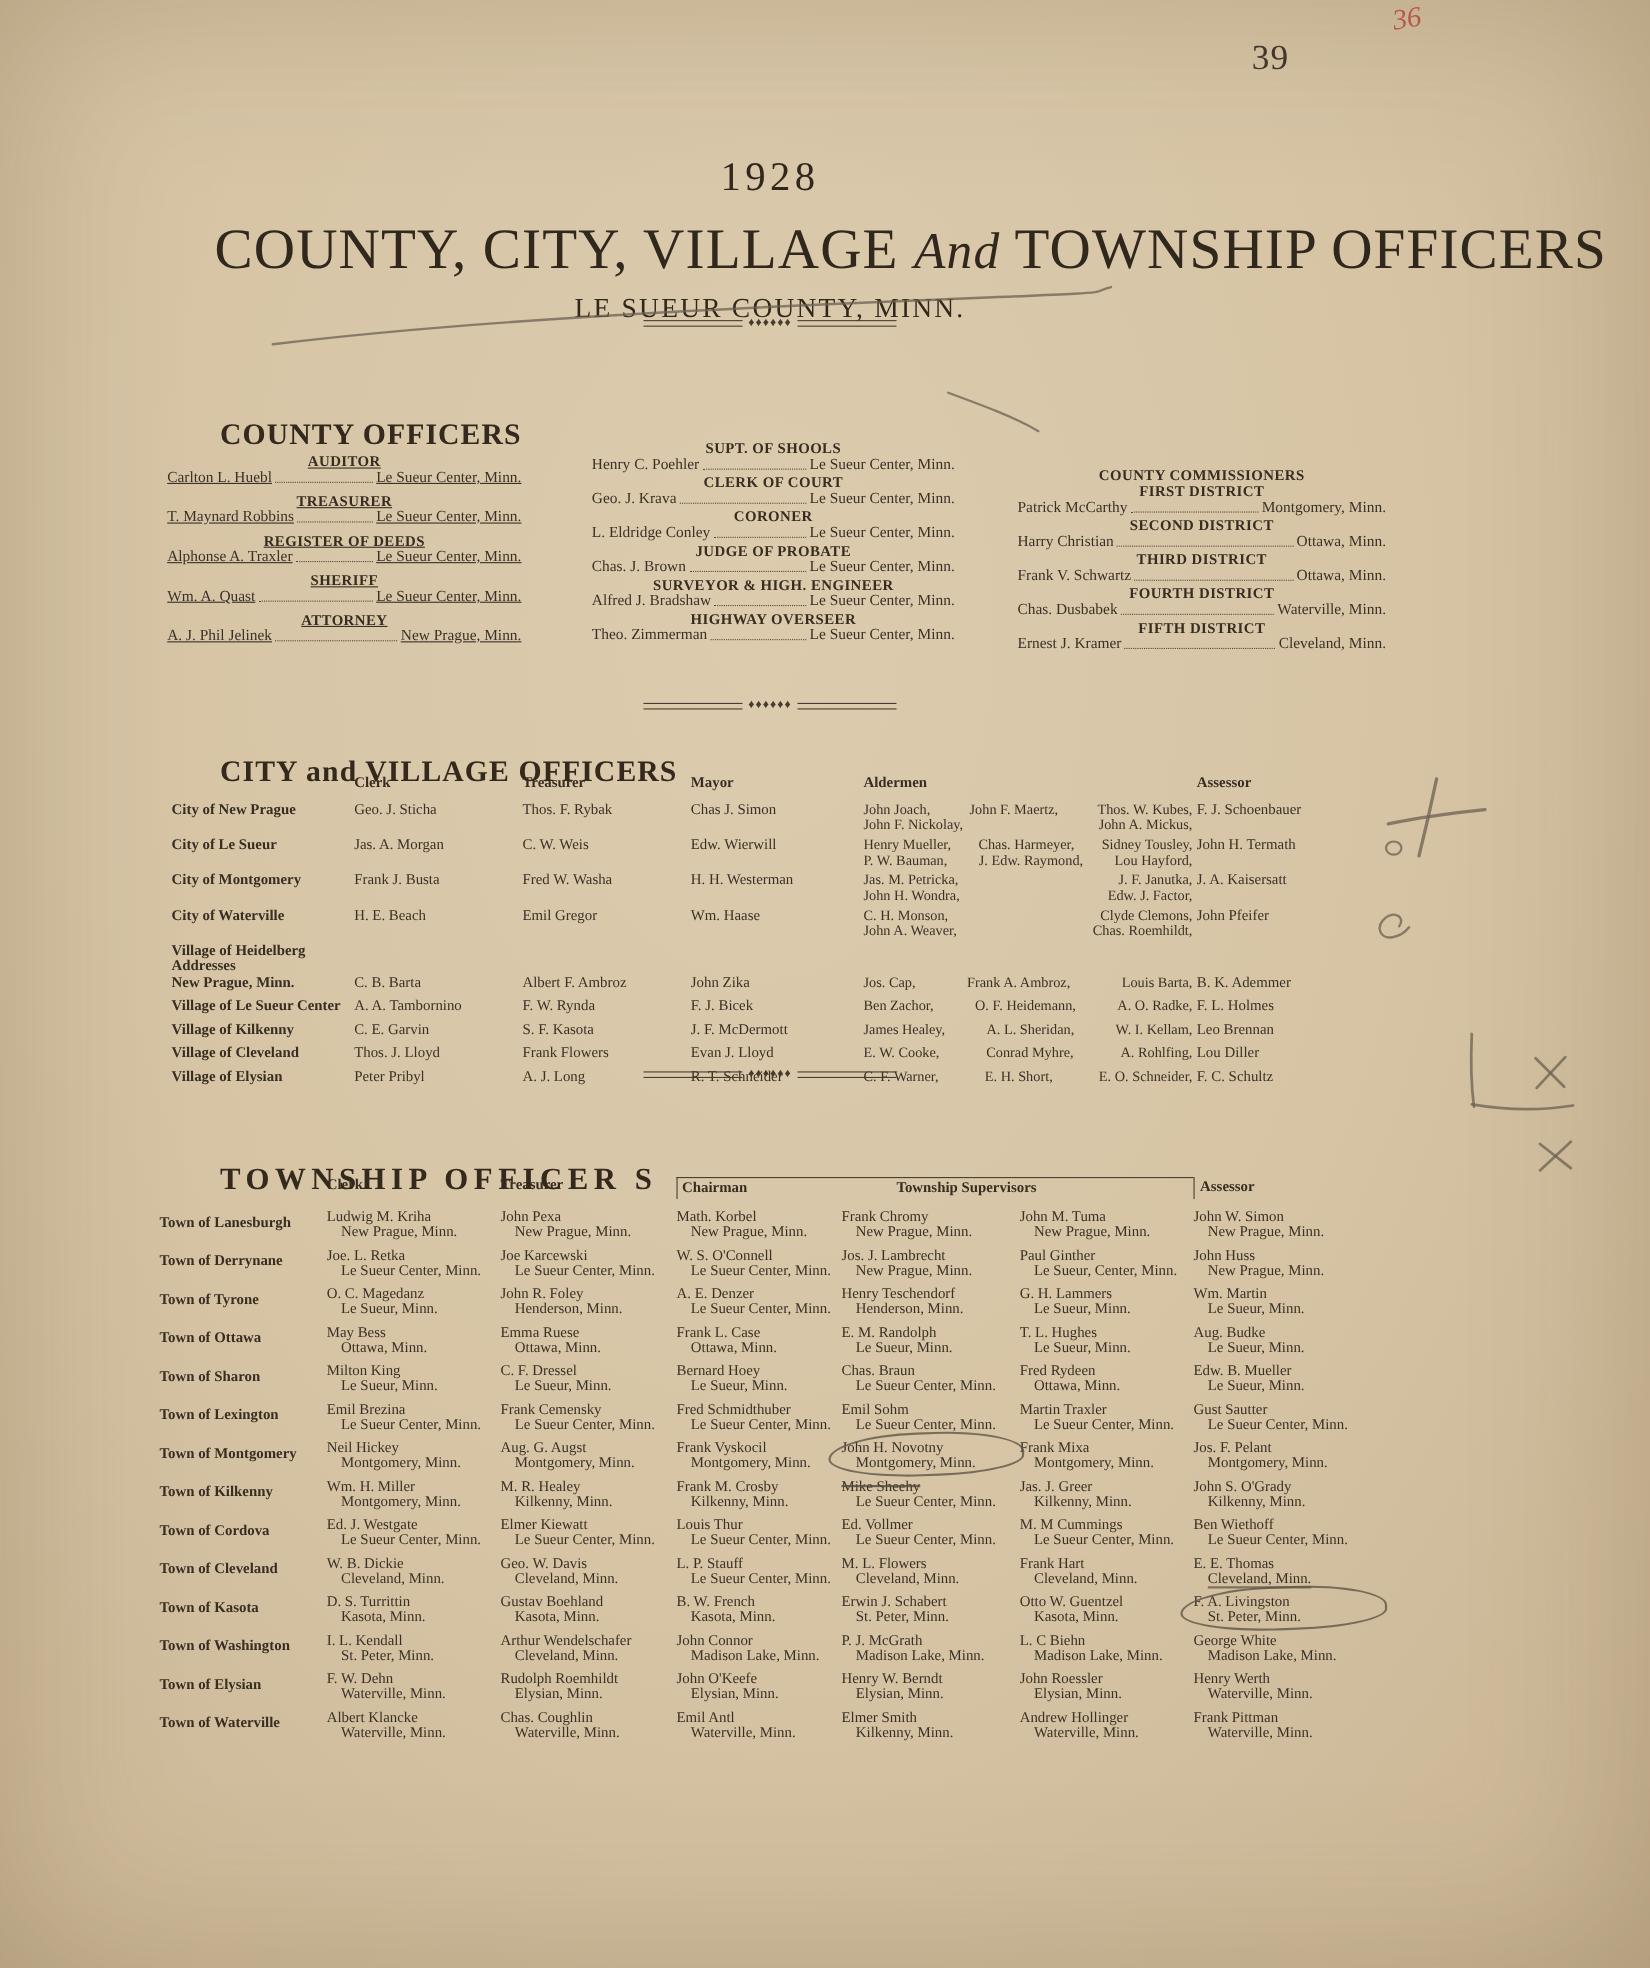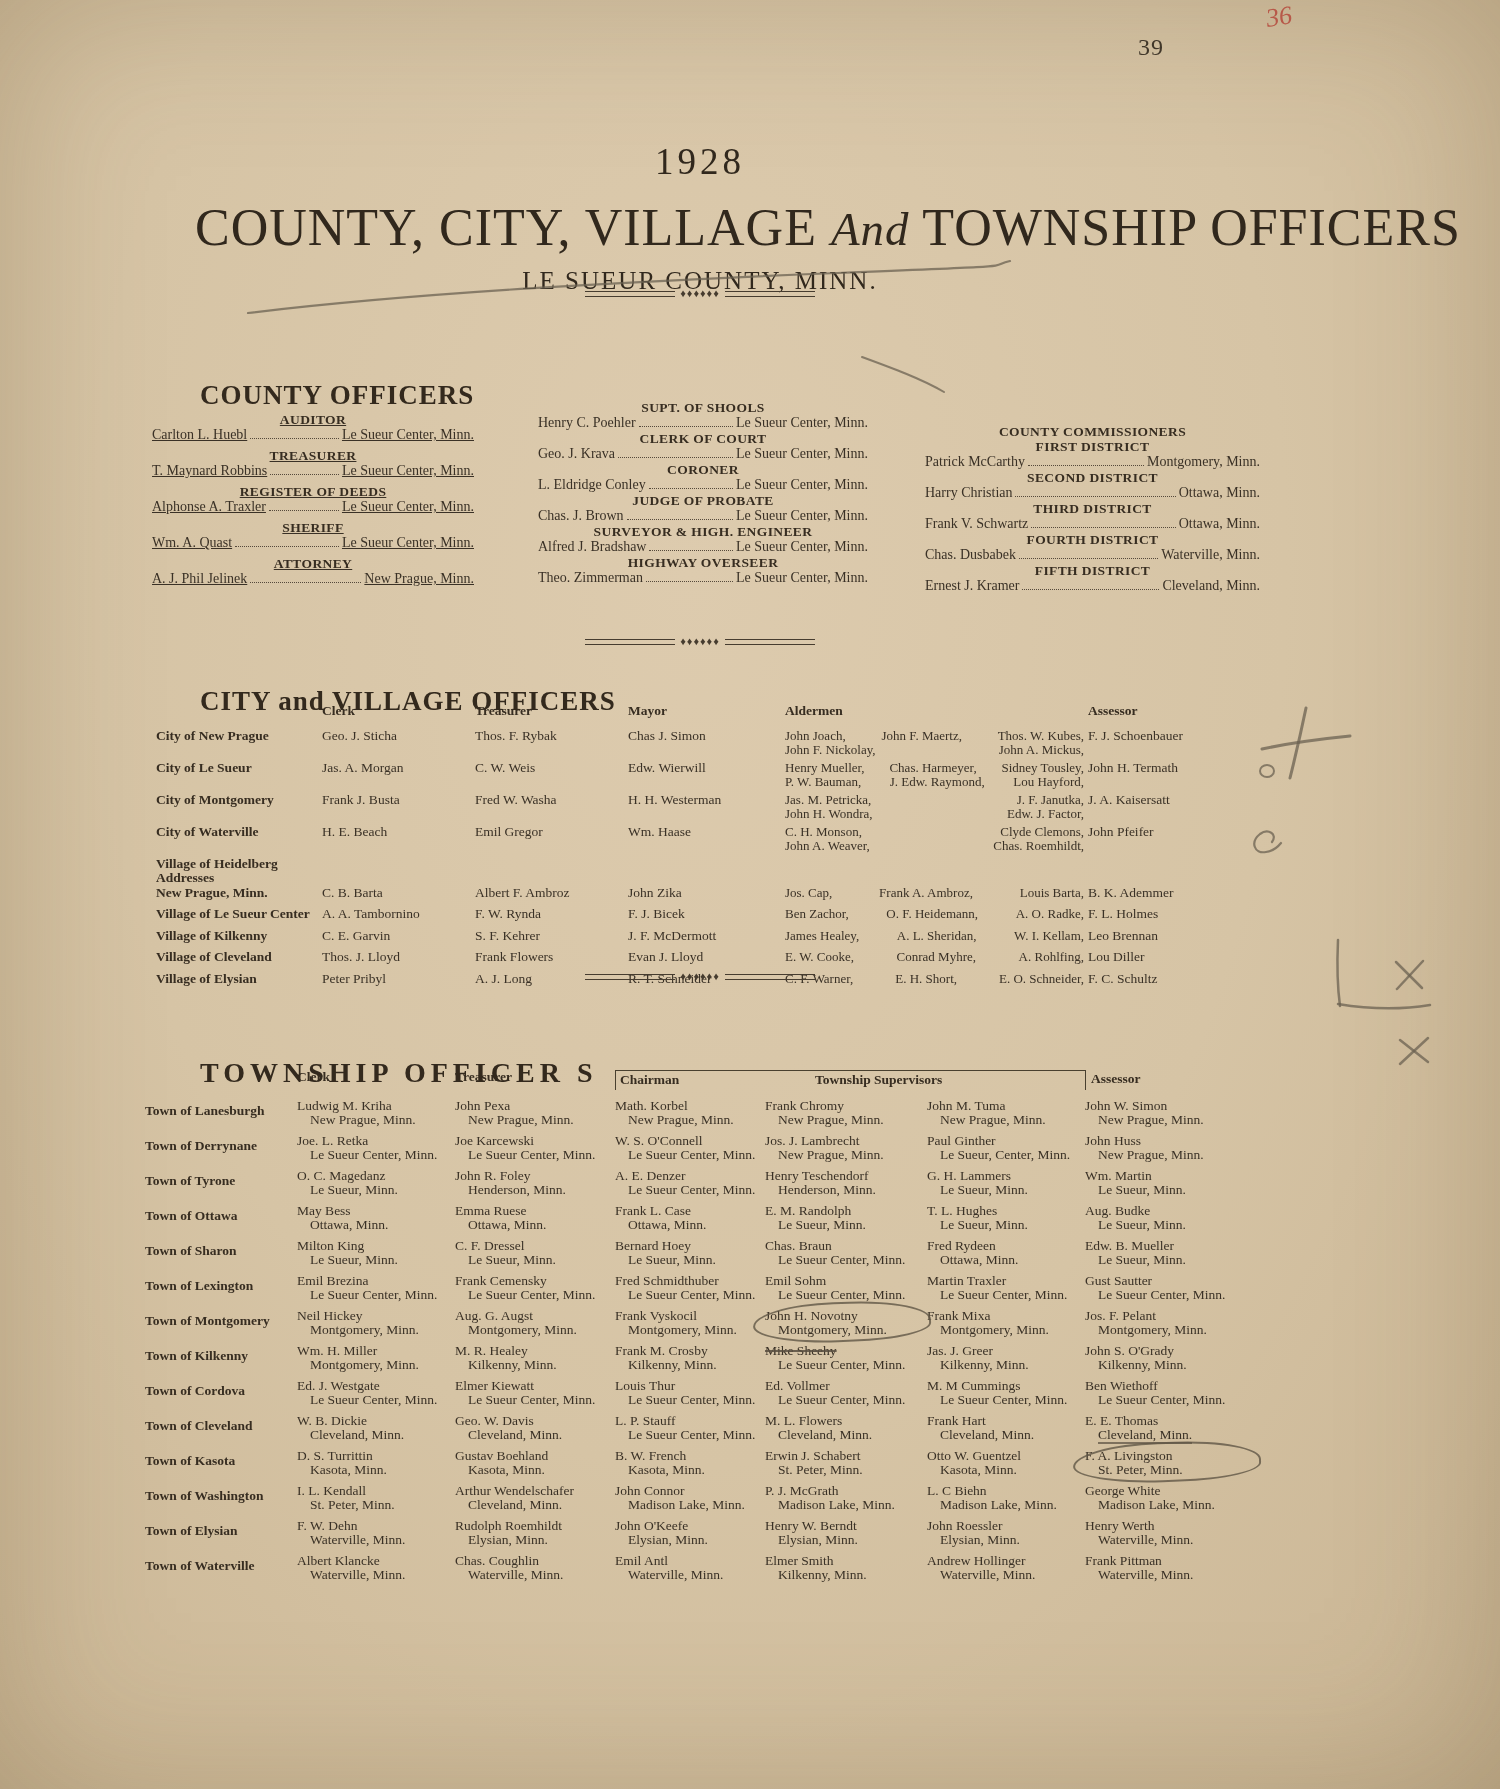--- a/index.html
+++ b/index.html
@@ -8,21 +8,21 @@
     font-family:"Liberation Serif","DejaVu Serif",serif;
     background:#c8b594;
   }
   .page{
     position:relative;width:1500px;height:1789px;overflow:hidden;
     background:radial-gradient(ellipse at 46% 32%, #ddcbae 0%, #d6c4a5 52%, #cdb998 85%, #c5b190 100%);
     box-shadow:inset 0 0 160px rgba(110,88,55,.28);
     color:#3a3126;
   }
   .pencil{position:absolute;inset:0;width:100%;height:100%;pointer-events:none;z-index:6;}
-  .pgnum{position:absolute;left:1138px;top:34px;font-size:24px;color:#41372a;letter-spacing:1px;}
+  .pgnum{position:absolute;left:1138px;top:34px;font-size:32px;color:#41372a;letter-spacing:1px;}
   .rednote{position:absolute;left:1266px;top:2px;font-size:26px;color:#b5493c;font-style:italic;transform:rotate(-9deg);opacity:.85;}
 
   .head{position:absolute;left:195px;top:140px;width:1010px;text-align:center;color:#31281d;}
   .year{font-size:37px;letter-spacing:4px;}
   .title{font-size:52px;font-weight:normal;letter-spacing:1px;margin:15px 0 0 0;white-space:nowrap;}
   .title .andword{font-style:italic;font-size:.9em;}
   .subtitle{font-size:25px;letter-spacing:2px;margin-top:10px;}
 
   .divider{position:absolute;left:585px;width:230px;display:flex;align-items:center;z-index:2;}
   .d1{top:288px}.d2{top:636px}.d3{top:971px}
@@ -382,21 +382,21 @@
             <span class="aldname">A. O. Radke,</span>
           </div>
         </div>
         <div class="cc">F. L. Holmes</div>
       </div>
       <div class="crow">
         <div class="cc rowname">
           <div class="nline">Village of Kilkenny</div>
         </div>
         <div class="cc">C. E. Garvin</div>
-        <div class="cc">S. F. Kehrer</div>
+        <div class="cc">S. F. Kasota</div>
         <div class="cc">J. F. McDermott</div>
         <div class="cc aldcell">
           <div class="aldline">
             <span class="aldname">James Healey,</span>
             <span class="aldname">A. L. Sheridan,</span>
             <span class="aldname">W. I. Kellam,</span>
           </div>
         </div>
         <div class="cc">Leo Brennan</div>
       </div>

